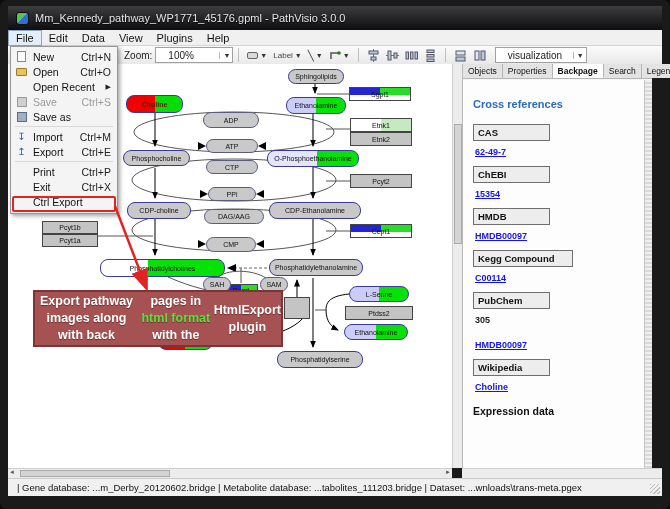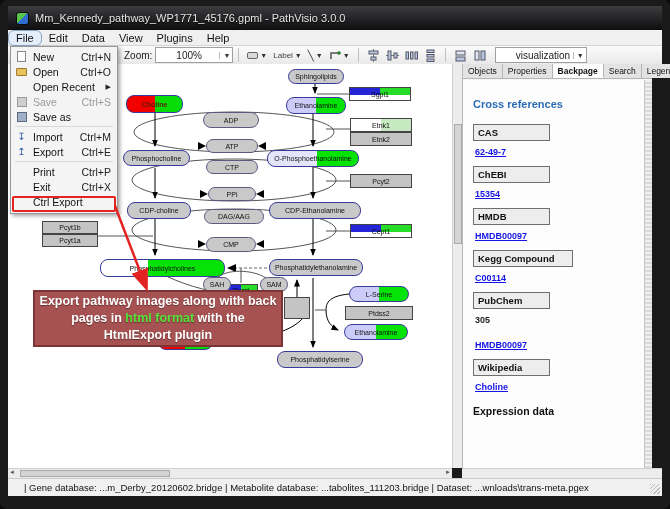--- a/index.html
+++ b/index.html
@@ -7,27 +7,27 @@
   #app { position:relative; width:670px; height:509px; background:#1a1a1a; border-radius:7px; overflow:hidden; }
 
   
   #titlebar { position:absolute; left:8px; top:6px; right:8px; height:24px;
     background:linear-gradient(#3d3d3f,#232325 55%,#0e0e10); display:flex; align-items:center; padding-left:8px; }
   #titlebar .ttl { color:#e6e6e6; font-size:11px; margin-left:6px; text-shadow:0 1px 1px #000; }
   .app-ico { width:13px; height:13px; border-radius:3px; background:linear-gradient(135deg,#57c44d 0 50%,#2f6fd0 50%); border:1px solid #0a0a0a; }
 
   
   #menubar { position:absolute; left:8px; top:30px; right:8px; height:16px; background:#f0f0f0; border-bottom:1px solid #d5d5d5; display:flex; align-items:center; font-size:11px; color:#111; }
-  #menubar span { padding:1px 7px;border-radius:6px; }
+  #menubar span { padding:1px 7px; }
   #menubar span.open { border:1px solid #8ea8c5; background:#e4eefb; }
 
   
   #toolbar { position:absolute; left:8px; top:46px; right:8px; height:19px; background:linear-gradient(#fbfbfb,#e9e9e9); border-bottom:1px solid #c9c9c9; display:flex; align-items:center; font-size:10px; color:#222; }
   .tb-sep { width:1px; height:14px; background:#c0c0c0; margin:0 5px; }
-  .combo { display:flex; align-items:center; border:1px solid #a0a0a0; background:#fff; height:16px; font-size:10px; padding:0 2px 0 20px; }
+  .combo { display:flex; align-items:center; border:1px solid #a0a0a0; background:#fff; height:16px; font-size:10px; padding:0 2px 0 12px; }
   .combo .cbx { margin-left:8px; color:#333; font-size:7px; border-left:1px solid #bbb; padding-left:3px; }
   .tbtn { display:flex; align-items:center; height:15px; padding:0 3px; color:#444; }
   .tbtn .caret { font-size:7px; margin-left:2px; color:#333; }
   .mini-rect { width:11px; height:7px; background:#d9d9d9; border:1px solid #666; border-radius:2px; display:inline-block; }
   .diag { font-size:10px; color:#333; }
 
   
   #filemenu { position:absolute; left:10px; top:46px; width:108px; height:168px; background:#f4f4f4; border:1px solid #979797; box-shadow:2px 2px 4px rgba(0,0,0,.35); z-index:55; padding:2px 0; font-size:10.5px; }
   .fm-row { display:flex; align-items:center; height:15px; padding:0 6px 0 3px; color:#111; }
   .fm-row .fm-ico { width:15px; display:flex; justify-content:center; }
@@ -52,21 +52,21 @@
   .pill.redgreen { background:linear-gradient(90deg,#f20000 0 50%,#06dd06 50% 100%); color:#5a1e00; font-weight:bold; }
   .pill.lavgreen { background:linear-gradient(90deg,#ccccf8 0 50%,#05e205 50% 100%); }
   .pill.lavgreen55 { background:linear-gradient(90deg,#e4e4fb 0 55%,#05e205 55% 100%); }
   .pill.whitegreen { background:linear-gradient(90deg,#ffffff 0 38%,#05e205 38% 100%); }
   .gbox { background:#c4c4c4; border:1px solid #444; }
   .gbox.grad { background-image:linear-gradient(180deg, rgba(0,0,0,0) 0 7px, #fff 7px), linear-gradient(90deg,#2525d8 0 50%,#27dd27 50% 100%); }
   .gbox.halfg { background:linear-gradient(90deg,#ffffff 0 50%,#c6e9c1 50% 100%); }
 
   
   #callout { position:absolute; left:25px; top:226px; width:250px; height:57px; background:#a65252; border:2px solid #7c3434; z-index:6;
-    display:flex; flex-direction:column; align-items:center; justify-content:center; color:#fff; font-weight:bold; font-size:12.5px; text-align:center; line-height:1.35; text-shadow:0 1px 1px rgba(0,0,0,.4); }
+    display:flex; flex-direction:row; align-items:center; justify-content:center; color:#fff; font-weight:bold; font-size:12.5px; text-align:center; line-height:1.35; text-shadow:0 1px 1px rgba(0,0,0,.4); }
   #callout .mark { color:#57e23a; }
 
   
   #anno { position:absolute; left:0; top:0; z-index:58; pointer-events:none; }
 
   
   #vscroll { position:absolute; left:452px; top:64px; width:10px; height:404px; background:#ececec; border-left:1px solid #cfcfcf; }
   #vscroll .thumb { position:absolute; left:1px; top:60px; width:8px; height:120px; background:#d4d4d4; border:1px solid #aaa; }
 
   
@@ -81,21 +81,21 @@
   .xref-val.plain { color:#222; text-decoration:none; }
   #xref-footer { font-weight:bold; font-size:10.5px; color:#111; margin-top:4px; }
   #rscroll { position:absolute; right:0; top:16px; width:8px; bottom:0; background:repeating-linear-gradient(0deg,#d9d9d9 0 2px,#efefef 2px 4px); border-left:1px solid #c4c4c4; }
 
   
   #hscroll { position:absolute; left:8px; top:468px; width:444px; height:10px; background:#ececec; border-top:1px solid #cfcfcf; }
   #hscroll .thumb { position:absolute; left:12px; top:1px; width:150px; height:7px; background:#d4d4d4; border:1px solid #aaa; }
   #hscroll::before { content:"◄"; position:absolute; left:1px; top:0; font-size:6px; color:#555; }
   #hscroll::after { content:"►"; position:absolute; right:1px; top:0; font-size:6px; color:#555; }
   #hscroll2 { position:absolute; left:462px; top:468px; width:200px; height:10px; background:#ececec; border-top:1px solid #cfcfcf; }
-  #statusbar { position:absolute; left:8px; top:478px; width:654px; height:18px; background:#f0f0f0; border-top:1px solid #cbcbcb; display:flex; align-items:center; font-size:9.5px; color:#111; padding-left:16px; }
+  #statusbar { position:absolute; left:8px; top:478px; width:654px; height:18px; background:#f0f0f0; border-top:1px solid #cbcbcb; display:flex; align-items:center; font-size:9.5px; color:#111; padding-left:9px; }
   #statusgrip { position:absolute; right:2px; bottom:2px; width:10px; height:10px;
      background:repeating-linear-gradient(135deg,#bbb 0 1px,transparent 1px 3px); }
 
   svg { display:block; }
 </style>
 </head>
 <body>
 
 <div id="app">
 

